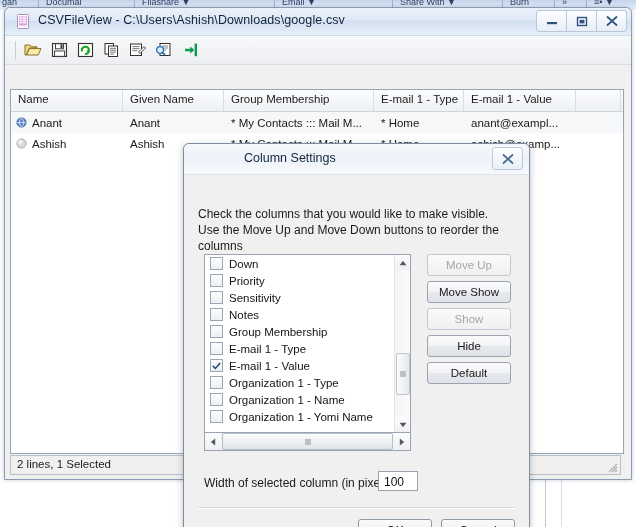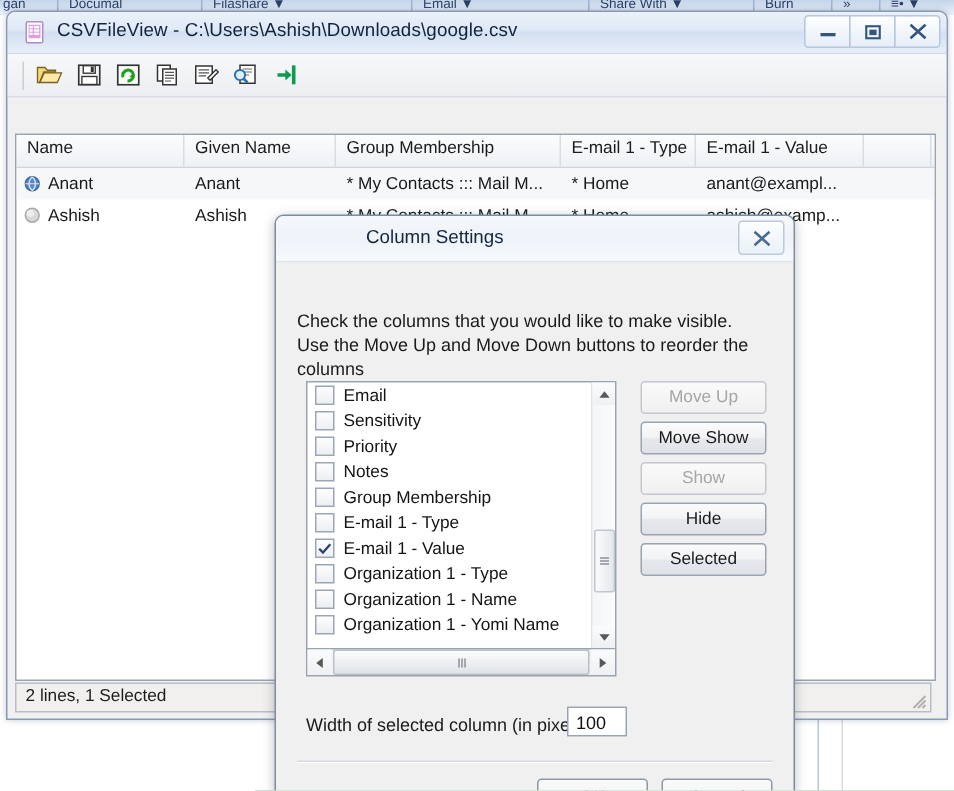--- a/index.html
+++ b/index.html
@@ -480,29 +480,29 @@
       </div>
     </div>
 
     <div class="dlg-body">
       <div class="dlg-instr">Check the columns that you would like to make visible. Use the Move Up and Move Down buttons to reorder the columns</div>
 
       <div class="chklist">
         <div id="chkrows">
             <div class="chk-row">
               <span class="chk-box"></span>
-              <span>Email</span>
+              <span>Down</span>
+            </div>
+            <div class="chk-row">
+              <span class="chk-box"></span>
+              <span>Priority</span>
             </div>
             <div class="chk-row">
               <span class="chk-box"></span>
               <span>Sensitivity</span>
-            </div>
-            <div class="chk-row">
-              <span class="chk-box"></span>
-              <span>Priority</span>
             </div>
             <div class="chk-row">
               <span class="chk-box"></span>
               <span>Notes</span>
             </div>
             <div class="chk-row">
               <span class="chk-box"></span>
               <span>Group Membership</span>
             </div>
             <div class="chk-row">
@@ -565,21 +565,21 @@
               <path d="M5.2 4 L.8 .6 L.8 7.4 Z" fill="#585858"></path>
             </svg>
         </div>
       </div>
 
       <div class="side-btns">
         <div class="sbtn disabled">Move Up</div>
         <div class="sbtn">Move Show</div>
         <div class="sbtn disabled">Show</div>
         <div class="sbtn">Hide</div>
-        <div class="sbtn">Selected</div>
+        <div class="sbtn">Default</div>
       </div>
 
       <div class="width-label">Width of selected column (in pixels):</div>
       <input class="width-input" value="100" style="">
 
       <div class="dlg-divider"></div>
 
       <div class="dlg-foot">
         <div class="fbtn">OK</div>
         <div class="fbtn">Cancel</div>

